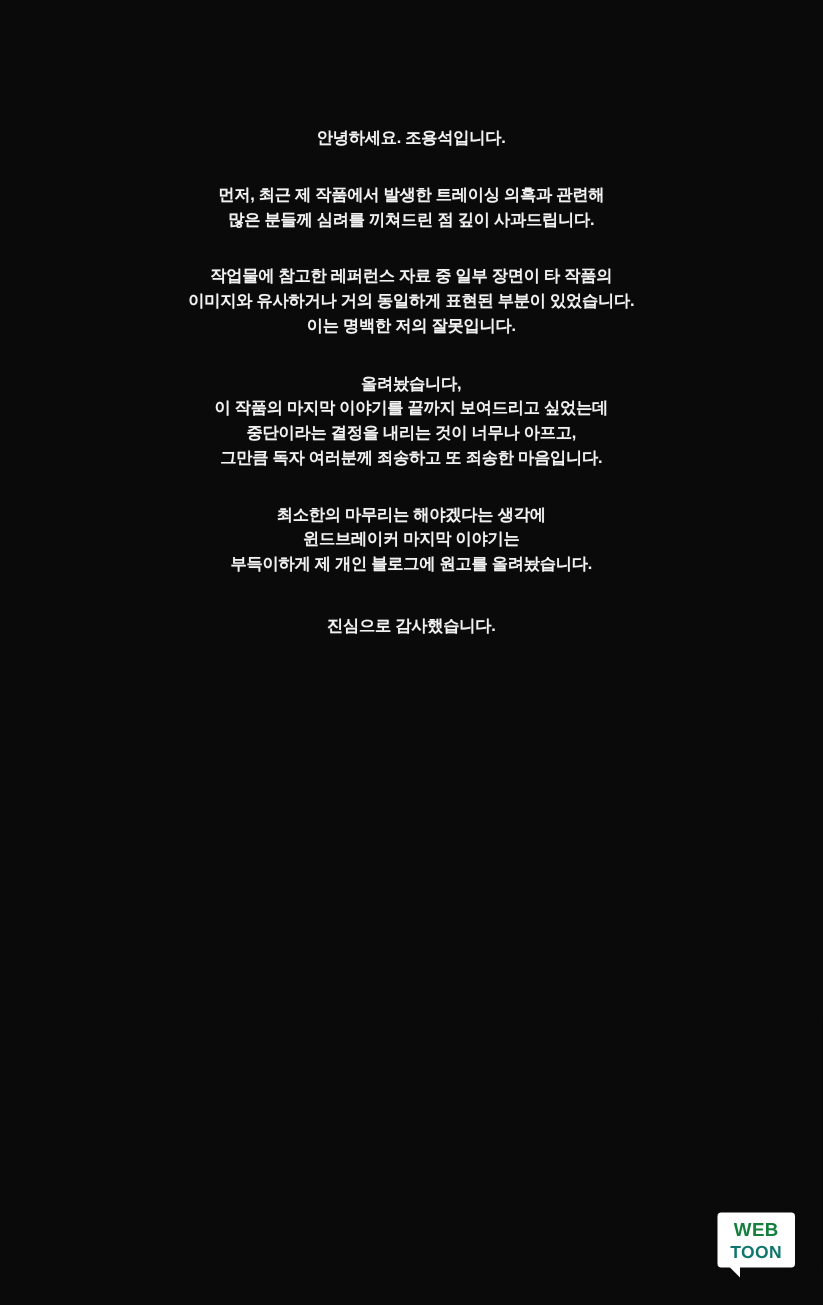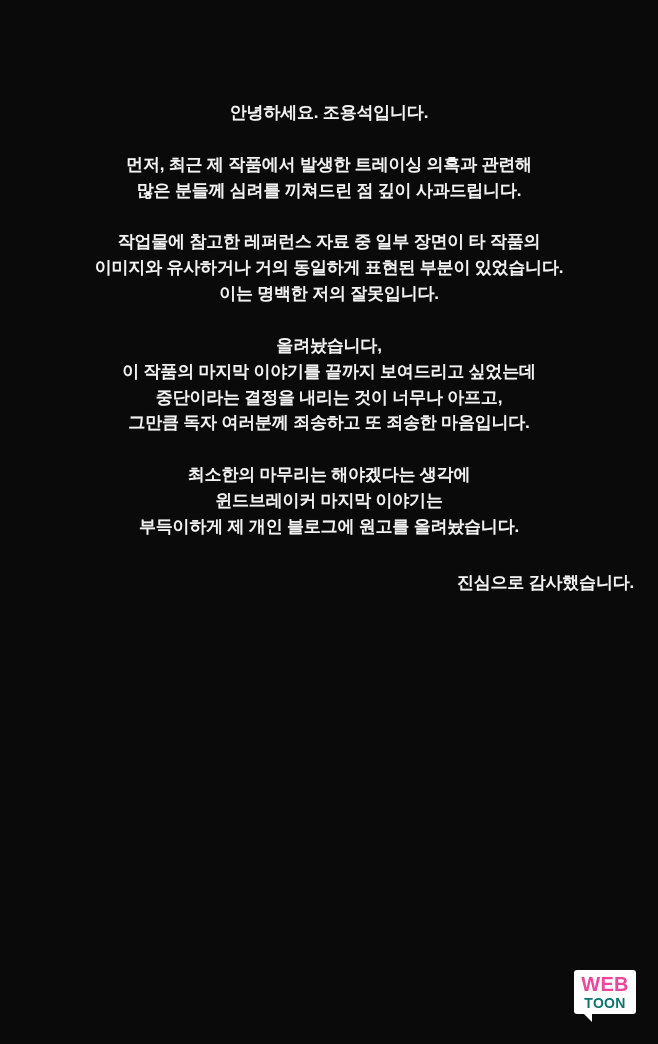--- a/index.html
+++ b/index.html
@@ -27,34 +27,33 @@
   .statement {
     width: 100%;
     display: flex;
     flex-direction: column;
     align-items: center;
   }
   .para {
     width: 100%;
     text-align: center;
     color: #f2f2f2;
-    font-size: 17px;
+    font-size: 13px;
     line-height: 1.52;
     font-weight: 700;
     letter-spacing: -0.2px;
     white-space: pre-line;
     margin: 0 0 26px 0;
     text-shadow: 0 0 1px rgba(255,255,255,0.18);
   }
   .para:last-of-type {
     margin-bottom: 0;
   }
   .para.closing {
     margin-top: 4px;
-    text-align: right;
   }
   .spacer {
     flex: 1 1 auto;
     min-height: 10px;
   }
   .logo-wrap {
     position: absolute;
     right: 22px;
     bottom: 22px;
     width: 62px;
@@ -77,22 +76,22 @@
     position: absolute;
     left: 9px;
     bottom: -8px;
     width: 0;
     height: 0;
     border-left: 9px solid transparent;
     border-right: 0 solid transparent;
     border-top: 9px solid #ffffff;
   }
   .logo-line1 {
-    color: #ec4899;
-    font-size: 20px;
+    color: #15803d;
+    font-size: 15px;
     font-weight: 700;
     letter-spacing: 0.3px;
   }
   .logo-line2 {
     color: #0f766e;
     font-size: 14px;
     font-weight: 700;
     letter-spacing: 0.3px;
     margin-top: 2px;
   }

